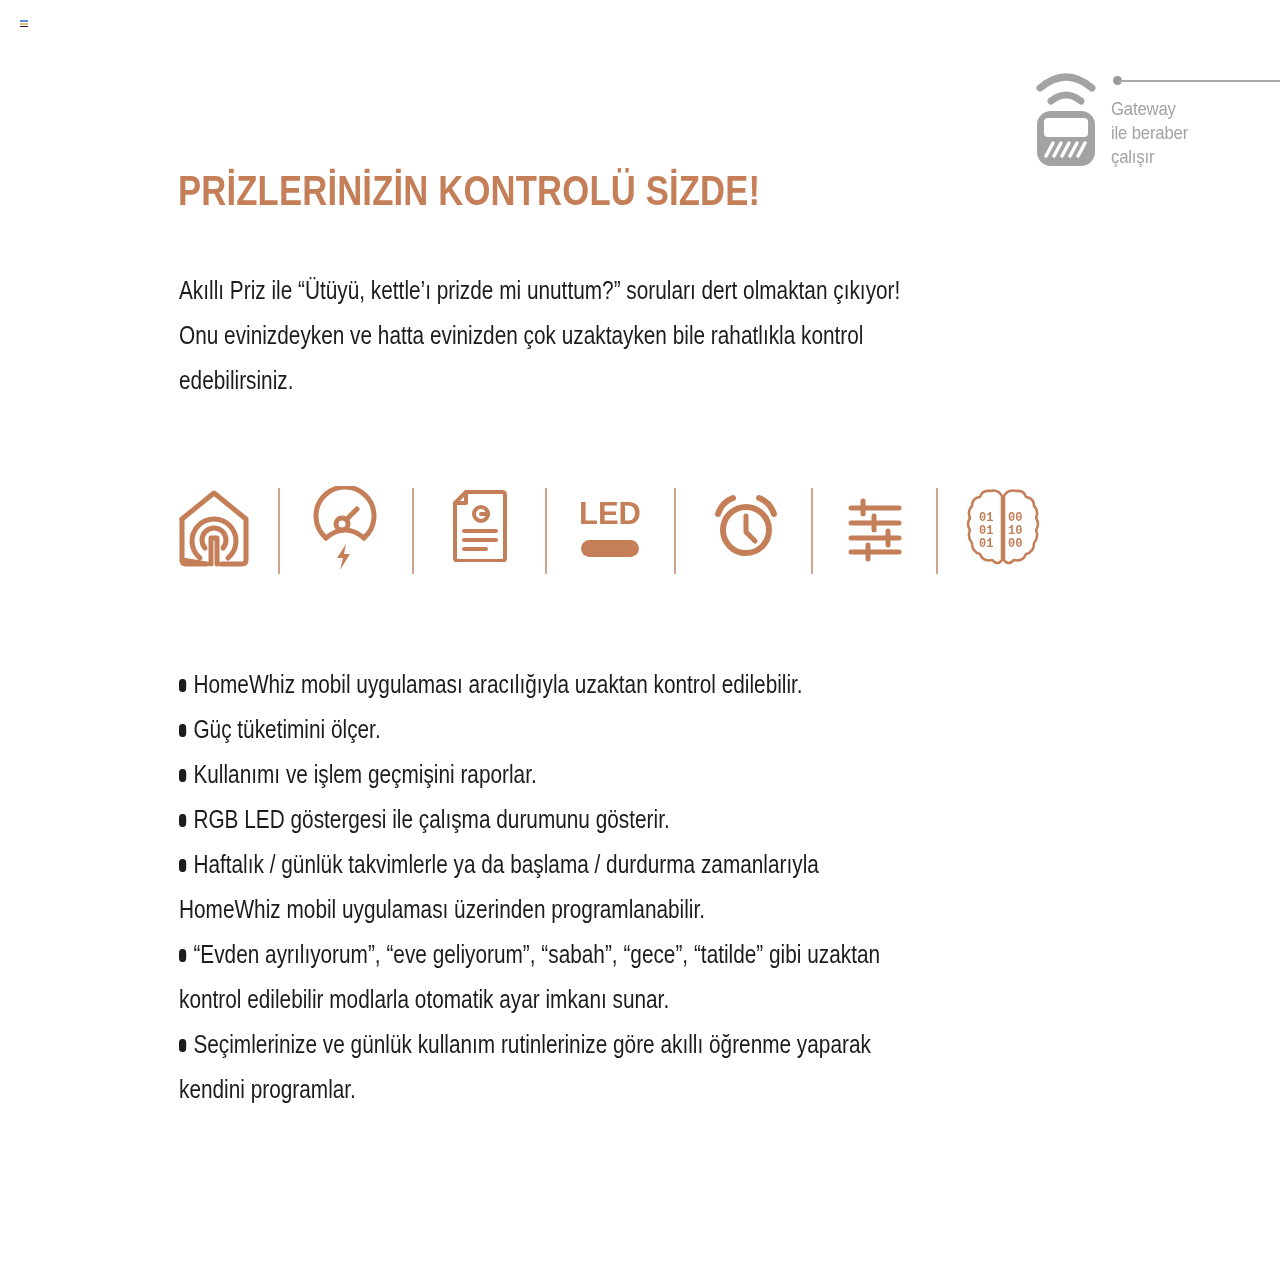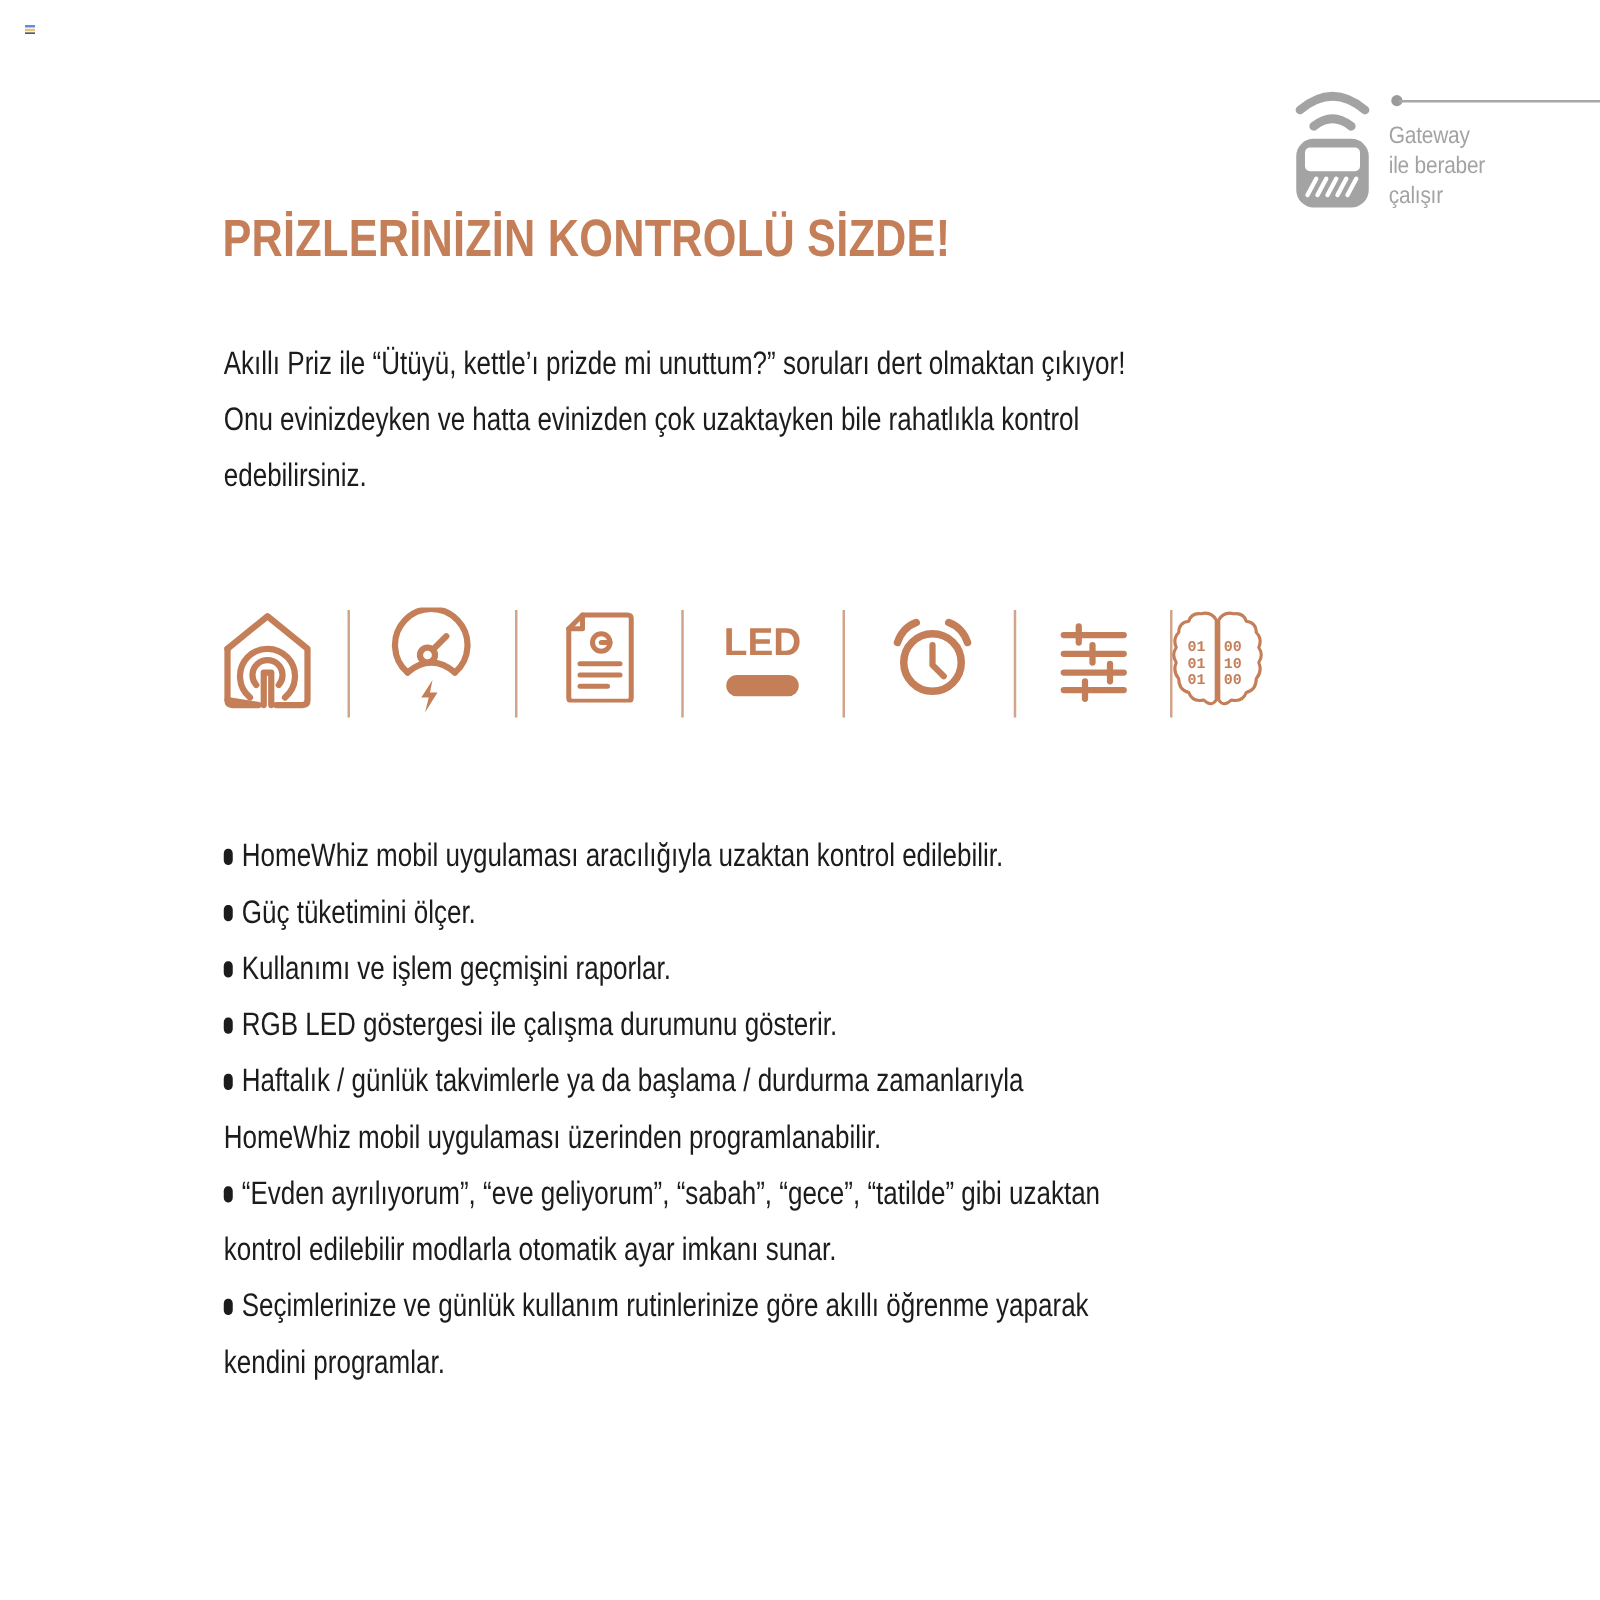--- a/index.html
+++ b/index.html
@@ -201,21 +201,21 @@
         <line x1="26" y1="30" x2="26" y2="44" stroke-width="5"></line>
         <line x1="3" y1="52" x2="51" y2="52" stroke-width="5"></line>
         <line x1="40" y1="45" x2="40" y2="59" stroke-width="5"></line>
         <line x1="3" y1="66" x2="51" y2="66" stroke-width="5"></line>
         <line x1="20" y1="59" x2="20" y2="73" stroke-width="5"></line>
       </g>
     </svg>
   </div>
   <div class="divider" style="left:760px;"></div>
 
-  <div class="icon-box" style="left:760px; width:76px;">
+  <div class="icon-box" style="left:789px; width:76px;">
     <svg viewBox="0 0 76 84" width="76" height="84">
       <g fill="none" stroke="#c47f59" stroke-width="2.5" stroke-linejoin="round">
         <path d="M37 10 Q33 3 25 5 Q17 4 15 11 Q7 12 7 20 Q2 25 5 32 Q1 38 5 44 Q2 51 7 57 Q7 66 15 68 Q18 76 27 74 Q33 80 37 74 Z"></path>
         <path d="M39 10 Q43 3 51 5 Q59 4 61 11 Q69 12 69 20 Q74 25 71 32 Q75 38 71 44 Q74 51 69 57 Q69 66 61 68 Q58 76 49 74 Q43 80 39 74 Z"></path>
         <line x1="38" y1="24" x2="38" y2="70"></line>
       </g>
       <g fill="#c47f59" font-family="Liberation Mono, monospace" font-weight="bold" font-size="12">
         <text x="14" y="35">01</text>
         <text x="43" y="35">00</text>
         <text x="14" y="48">01</text>

